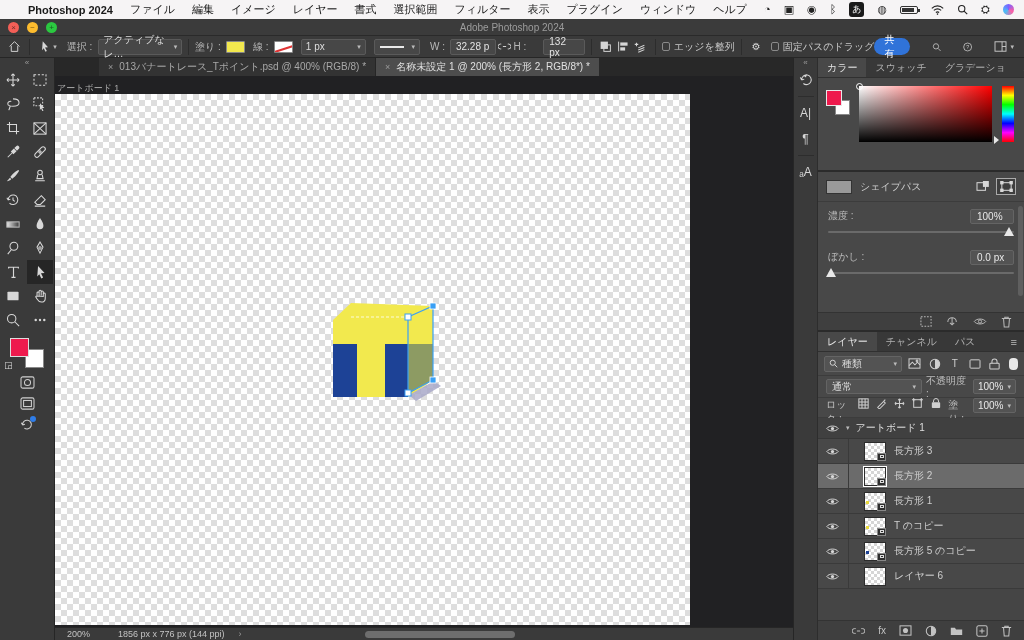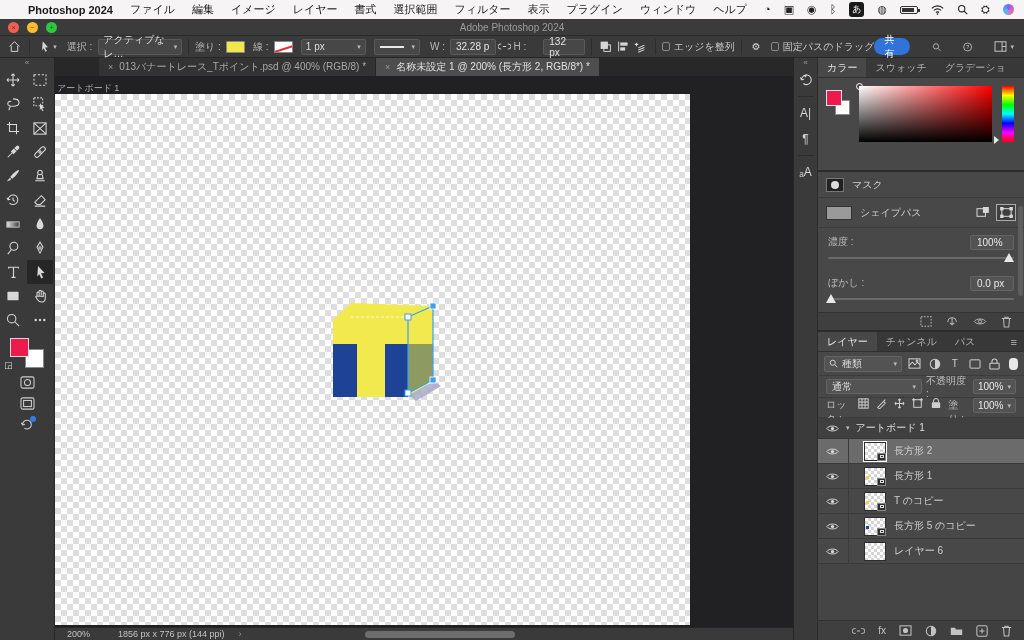--- a/index.html
+++ b/index.html
@@ -548,26 +548,20 @@
           <div class="cp-field">
             <div class="cp-cursor"></div>
           </div>
           <div class="cp-arrow"></div>
           <div class="cp-hue"></div>
         </div>
 
         <div class="panel-gap"></div>
 
         <div class="propp">
-          <div class="prow mask-row">
-            <span class="maskic">
-                <i></i>
-              </span>
-            <span>マスク</span>
-          </div>
           <div class="prow shape-row">
             <span class="sp-thumb"></span>
             <span>シェイプパス</span>
             <span class="ricons">
               <span class="sqbtn">
                 <svg width="13" height="11" viewBox="0 0 15 13">
                     <rect x="1" y="2" width="10" height="9"></rect>
                     <rect class="fsvg" x="8" y="0" width="7" height="7" fill="#484848" stroke="#d8d8d8"></rect>
                     <path d="M11.5 1.5 V5.5 M9.5 3.5 H13.5"></path>
                   </svg>
@@ -714,20 +708,35 @@
               <span class="eye">
                 <svg width="13" height="9" viewBox="0 0 16 11">
                     <path d="M1 5.5 C3.5 1.5 12.5 1.5 15 5.5 C12.5 9.5 3.5 9.5 1 5.5 Z"></path>
                     <circle class="fsvg" cx="8" cy="5.5" r="2" fill="#d8d8d8"></circle>
                   </svg>
               </span>
               <span class="chev">▾</span>
               <span>アートボード 1</span>
             </div>
 
+            <div class="lrow">
+              <span class="eye">
+                <svg width="13" height="9" viewBox="0 0 16 11">
+                    <path d="M1 5.5 C3.5 1.5 12.5 1.5 15 5.5 C12.5 9.5 3.5 9.5 1 5.5 Z"></path>
+                    <circle class="fsvg" cx="8" cy="5.5" r="2" fill="#d8d8d8"></circle>
+                  </svg>
+              </span>
+                <span class="indent"></span>
+              <span class="lthumb">
+                  <span class="badge">
+                    <i></i>
+                  </span>
+                </span>
+              <span>長方形 3</span>
+            </div>
 
             <div class="lrow sel">
               <span class="eye">
                 <svg width="13" height="9" viewBox="0 0 16 11">
                     <path d="M1 5.5 C3.5 1.5 12.5 1.5 15 5.5 C12.5 9.5 3.5 9.5 1 5.5 Z"></path>
                     <circle class="fsvg" cx="8" cy="5.5" r="2" fill="#d8d8d8"></circle>
                   </svg>
               </span>
                 <span class="indent"></span>
               <span class="lthumb selth">

